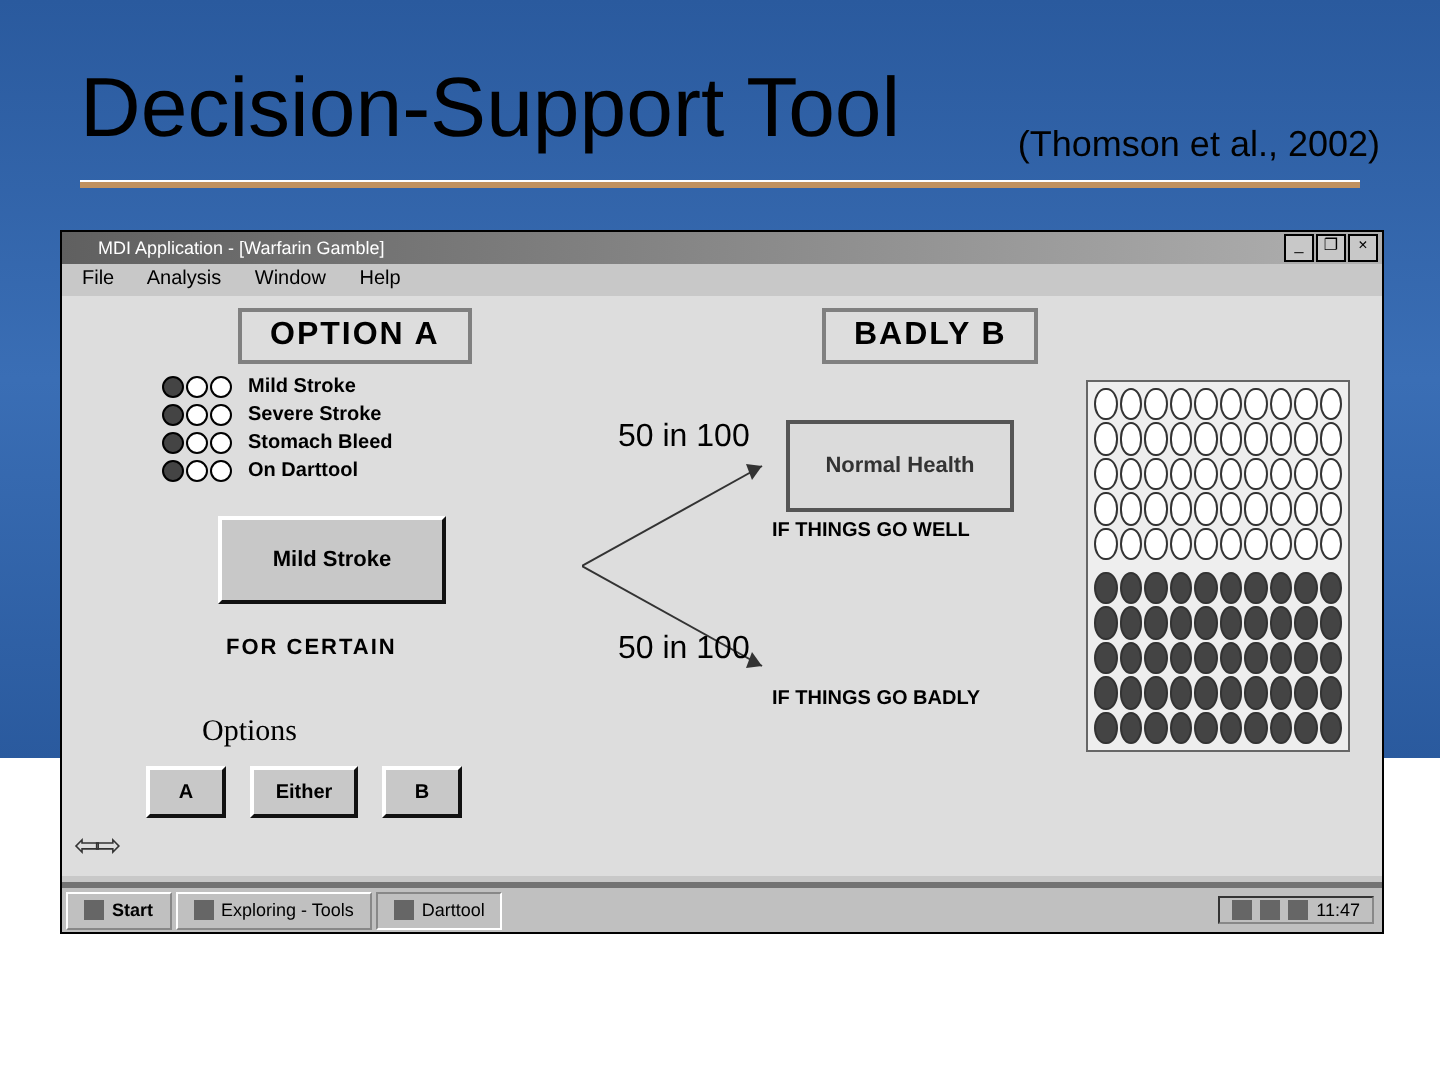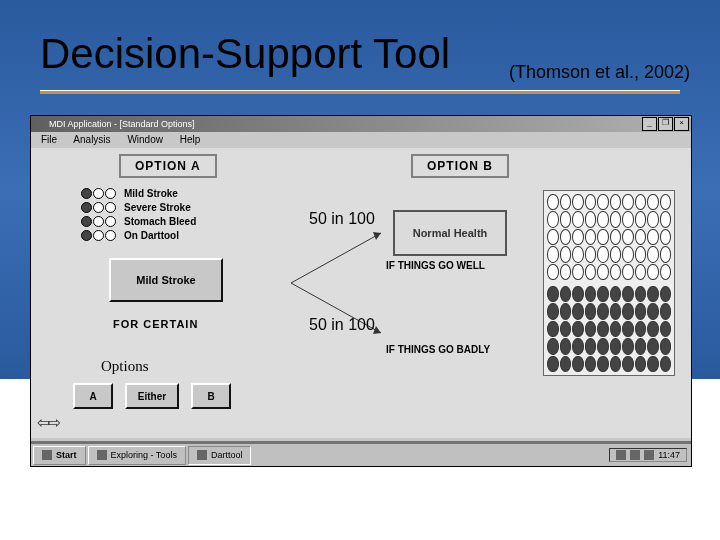--- a/index.html
+++ b/index.html
@@ -30,21 +30,21 @@
     font-size:9px;color:#fff;line-height:16px;padding-left:18px;position:relative;
   }
   .win-title .ctrls{position:absolute;right:2px;top:1px;display:flex;gap:1px}
   .win-title .ctrls div{width:13px;height:12px;background:#c8c8c8;border:1px solid #000;font-size:8px;line-height:10px;text-align:center;color:#000}
   .menubar{height:16px;font-size:10px;padding-left:10px;line-height:16px;background:#c8c8c8;}
   .menubar span{margin-right:14px;text-decoration-color:#555;cursor:default}
   .app-body{position:relative;height:290px;background:#ddd;}
 
   .panel-label{
     position:absolute;background:#ddd;border:2px solid #808080;
-    padding:3px 14px;font-size:12px;font-weight:bold;letter-spacing:1px;
+    padding:3px 14px;font-size:16px;font-weight:bold;letter-spacing:1px;
   }
   .legend{position:absolute;left:50px;top:38px;font-size:10px;font-weight:bold;}
   .legend .row{display:flex;align-items:center;height:14px;}
   .legend .dots{display:flex;gap:1px;margin-right:8px}
   .legend .dot{width:9px;height:9px;border:1px solid #000;border-radius:50%;background:#fff}
   .legend .dot.filled{background:#444}
 
   .big-btn{
     position:absolute;left:78px;top:110px;width:110px;height:40px;
     background:#c8c8c8;border:2px outset #fff;font-size:11px;font-weight:bold;
@@ -93,38 +93,38 @@
 </head>
 <body>
 
 <div class="slide">
   <div class="title">Decision-Support Tool</div>
   <div class="citation">(Thomson et al., 2002)</div>
   <div class="rule"></div>
 
   <div class="screenshot">
     <div class="win-title">
-      <span>MDI Application - [Standard Options]</span>
+      <span>MDI Application - [Warfarin Gamble]</span>
       <div class="ctrls">
         <div>_</div>
         <div>❐</div>
         <div>×</div>
       </div>
     </div>
     <div class="menubar">
       <span>File</span>
       <span>Analysis</span>
       <span>Window</span>
       <span>Help</span>
     </div>
 
     <div class="app-body">
 
       <div class="panel-label" style="left:88px;top:6px">OPTION A</div>
-      <div class="panel-label" style="left:380px;top:6px">OPTION B</div>
+      <div class="panel-label" style="left:380px;top:6px">BADLY B</div>
 
       <div class="legend">
         <div class="row">
             <span class="dots">
               <span class="dot filled"></span>
               <span class="dot"></span>
               <span class="dot"></span>
             </span>
             <span>Mild Stroke</span>
           </div>

